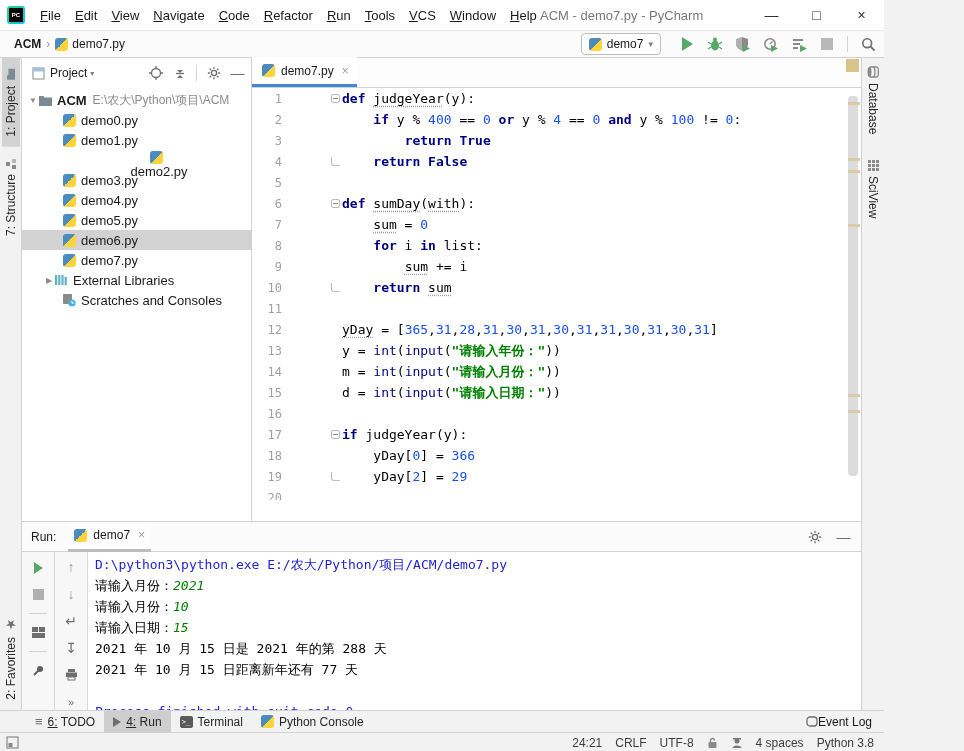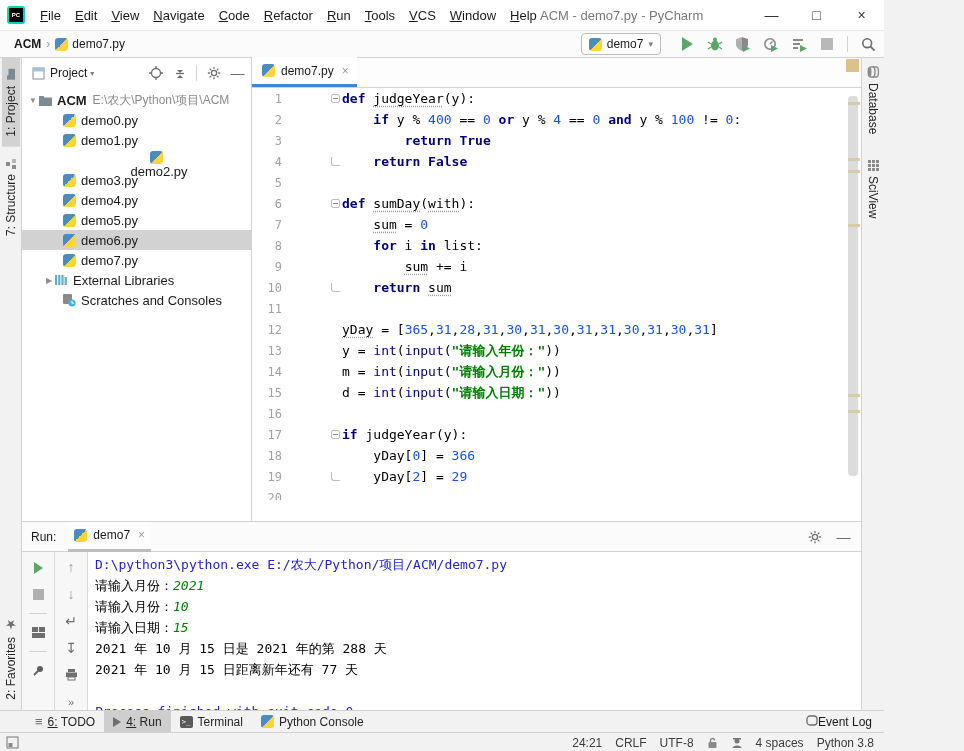--- a/index.html
+++ b/index.html
@@ -96,21 +96,21 @@
   .console { flex:1; overflow:hidden; padding:2px 0 0 7px; font-family:"DejaVu Sans Mono", monospace; font-size:13px; background:#fff; }
   .kline { height:21px; display:flex; align-items:center; white-space:pre; }
   .ck-sys { color:#2323d2; }
   .ck-out { color:#000; }
   .ck-in { color:#008000; font-style:italic; }
 
   
   .twbar { flex:0 0 21px; background:#f2f2f2; border-top:1px solid #d2d2d2; display:flex; align-items:center; font-size:12px; }
   .tw-item { height:21px; display:flex; align-items:center; gap:5px; padding:0 9px; color:#262626; }
   .tw-item.sel { background:#cecece; }
-  .tw-right { margin-left:auto; display:flex; align-items:flex-start; gap:0; padding-right:12px; }
+  .tw-right { margin-left:auto; display:flex; align-items:center; gap:0; padding-right:12px; }
   .statusbar { flex:0 0 20px; background:#f2f2f2; border-top:1px solid #d2d2d2; display:flex; align-items:center; font-size:12px; color:#3c3c3c; }
   .sb-left { margin-left:6px; display:flex; align-items:center; }
   .sb-right { margin-left:auto; display:flex; align-items:center; gap:13px; padding-right:10px; }
 
   .greenplay-sm { width:0; height:0; border-left:9px solid #59a869; border-top:6px solid transparent; border-bottom:6px solid transparent; }
   .grayplay-sm { width:0; height:0; border-left:8px solid #6e6e6e; border-top:5px solid transparent; border-bottom:5px solid transparent; }
   .stopsq-sm { width:11px; height:11px; background:#b0b0b0; }
   .layout-ic { width:13px; height:11px; display:flex; flex-wrap:wrap; gap:1px; }
   .layout-ic div { background:#6e6e6e; }
   .termic { width:13px; height:12px; background:#5a5a5a; border-radius:2px; color:#fff; font-size:7px; display:flex; align-items:center; justify-content:center; font-family:"DejaVu Sans Mono",monospace; }

